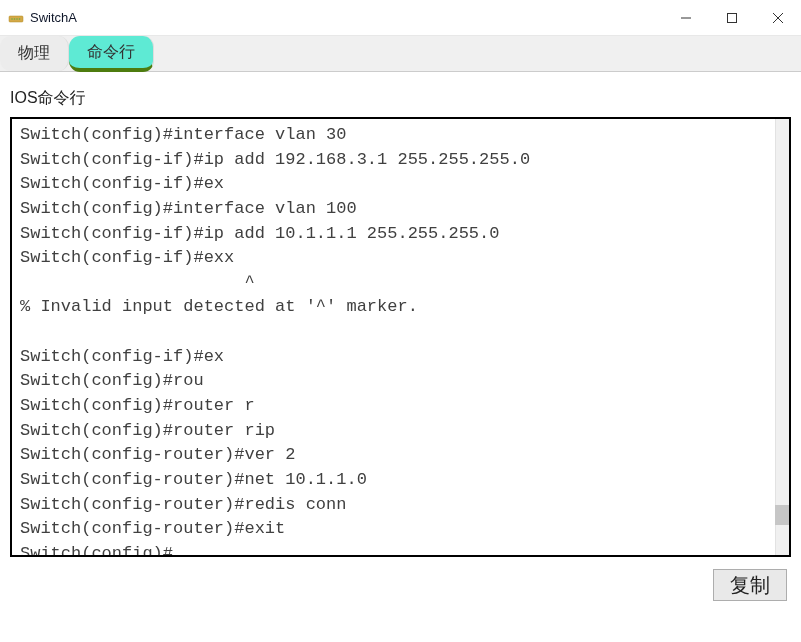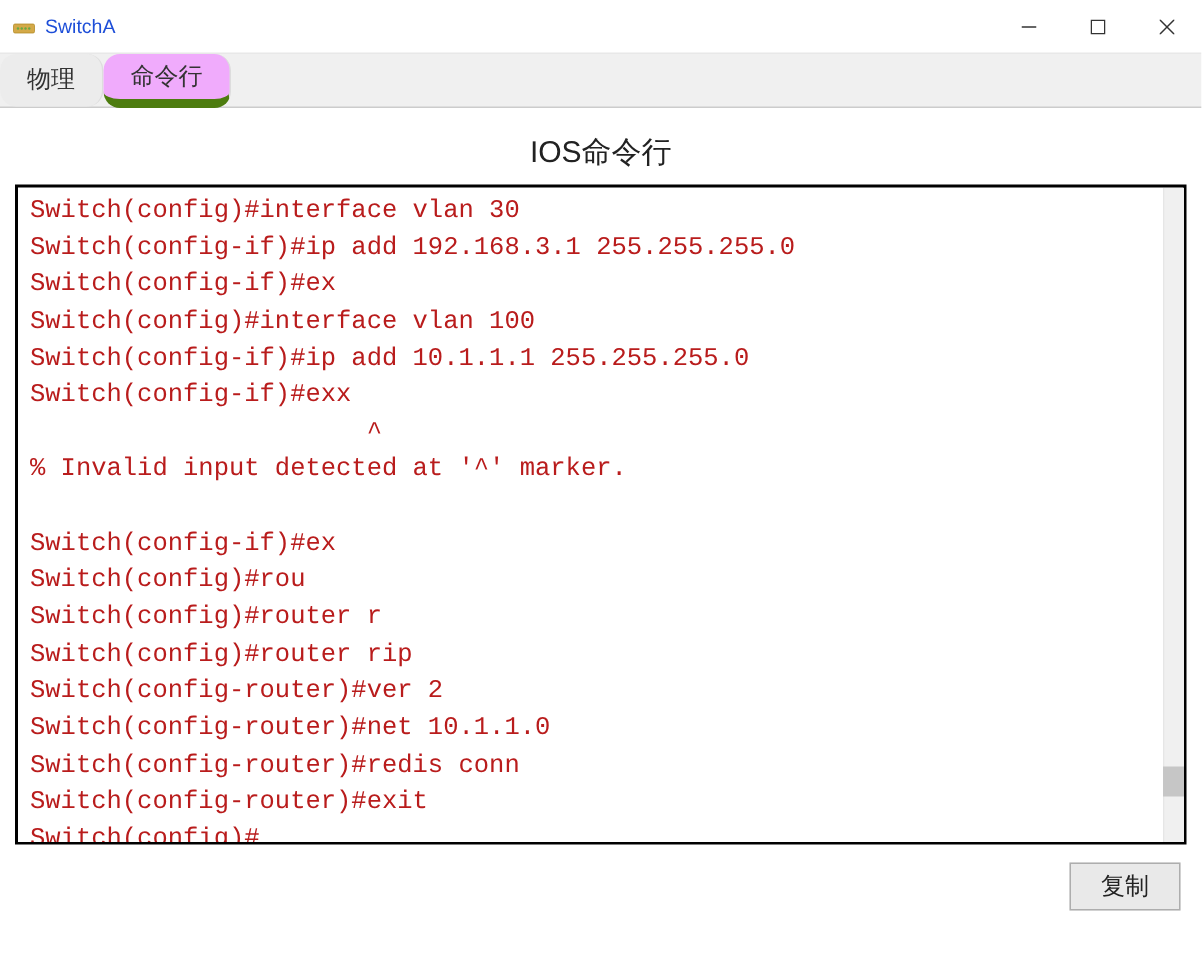--- a/index.html
+++ b/index.html
@@ -25,21 +25,21 @@
     .titlebar-icon {
       width: 16px;
       height: 16px;
       margin-right: 6px;
       display: inline-flex;
       align-items: center;
       justify-content: center;
     }
     .titlebar-title {
       font-size: 13px;
-      color: #1d4ed8;
+      color: #0f172a;
       flex: 1;
     }
     .window-controls {
       display: flex;
       height: 100%;
     }
     .window-control {
       width: 46px;
       height: 100%;
       display: flex;
@@ -60,48 +60,48 @@
       display: flex;
       align-items: center;
       font-size: 16px;
       color: #333;
       cursor: pointer;
       border-right: 1px solid #ddd;
       background: #ececec;
       border-radius: 11px;
     }
     .tab.active {
-      background: #f0abfc;
-      border-bottom: 6px solid #4d7c0f;
+      background: #5eead4;
+      border-bottom: 4px solid #4d7c0f;
       margin-bottom: -1px;
     }
     .content {
       padding: 10px 10px 12px 10px;
     }
     .section-title {
-      text-align: center;
-      font-size: 20px;
+      text-align: left;
+      font-size: 16px;
       color: #222;
       margin: 6px 0 8px 0;
       font-weight: normal;
     }
     .terminal-wrap {
       position: relative;
     }
     .terminal {
       border: 2px solid #000;
       background: #fff;
       font-family: "Courier New", monospace;
       font-size: 17px;
       line-height: 1.45;
       padding: 4px 8px;
       height: 440px;
       overflow-y: auto;
       white-space: pre;
-      color: #b91c1c;
+      color: #404040;
     }
     .scrollbar-track {
       position: absolute;
       right: 2px;
       top: 2px;
       bottom: 2px;
       width: 14px;
       background: #f0f0f0;
       border-left: 1px solid #e2e2e2;
     }
@@ -118,21 +118,21 @@
       justify-content: flex-end;
       gap: 10px;
       margin-top: 12px;
       padding-right: 4px;
     }
     .btn {
       min-width: 74px;
       height: 32px;
       background: #e9e9e9;
       border: 1px solid #adadad;
-      font-size: 16px;
+      font-size: 20px;
       color: #222;
       cursor: pointer;
       display: flex;
       align-items: center;
       justify-content: center;
     }
   </style>
 </head>
 <body>
 

